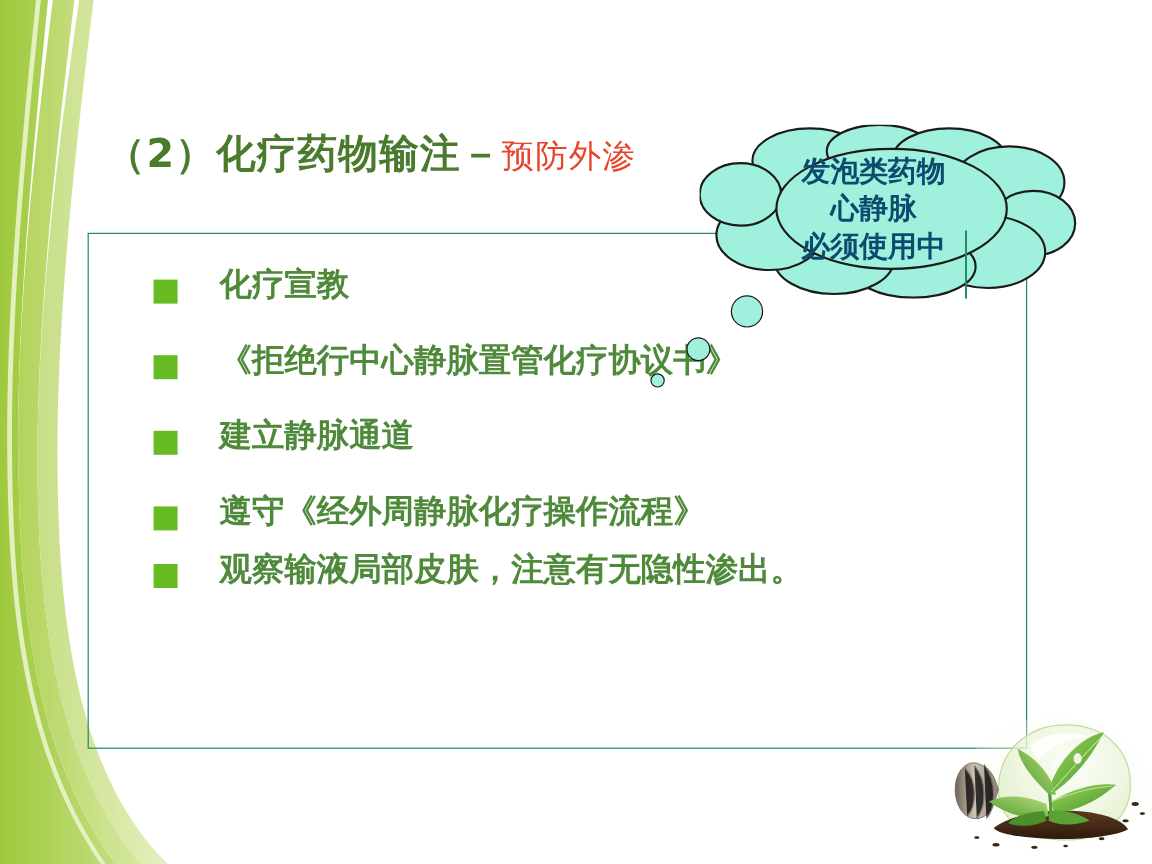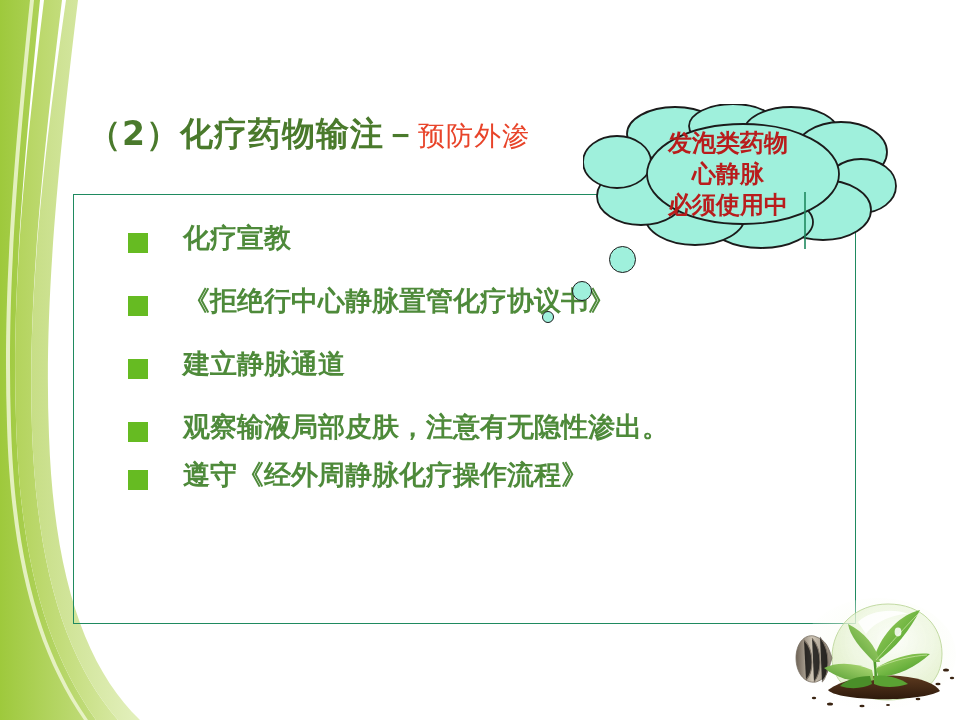--- a/index.html
+++ b/index.html
@@ -16,21 +16,21 @@
   #left-deco{
     position:absolute;left:0;top:0;width:190px;height:720px;
     overflow:hidden;pointer-events:none;
   }
   #left-deco svg{display:block;}
 
   
   #title{
     position:absolute;left:88px;top:104px;
     white-space:nowrap;
-    font-size:33px;line-height:60px;
+    font-size:33px;line-height:48px;
     letter-spacing:1px;
   }
   #title .t-main{
     color:#4a7a2c;font-weight:bold;
     font-family:"DejaVu Sans","Liberation Sans",sans-serif;
   }
   #title .t-accent{
     color:#e8442a;font-weight:normal;font-size:27px;
     font-family:"DejaVu Sans","Liberation Sans",sans-serif;
     vertical-align:baseline;
@@ -70,21 +70,21 @@
 
   
   #thought-bubble{
     position:absolute;left:583px;top:104px;
     width:318px;height:145px;
   }
   #thought-bubble svg{display:block;}
   #bubble-text{
     position:absolute;left:613px;top:128px;
     width:230px;text-align:center;
-    color:#b91c1c;font-weight:bold;
+    color:#0c4a6e;font-weight:bold;
     font-size:24px;line-height:31px;
     font-family:"DejaVu Sans","Liberation Sans",sans-serif;
     pointer-events:none;
   }
   .bubble-line{display:block;}
 
   
   .trail-dot{
     position:absolute;border-radius:50%;
     background:#9ff0dc;border:1.4px solid #1b1b1b;
@@ -153,26 +153,26 @@
       <span class="bullet-text">《拒绝行中心静脉置管化疗协议书》</span>
     </div>
 
     <div class="bullet-row">
       <span class="bullet-mark"></span>
       <span class="bullet-text">建立静脉通道</span>
     </div>
 
     <div class="bullet-row">
       <span class="bullet-mark"></span>
+      <span class="bullet-text">遵守《经外周静脉化疗操作流程》</span>
+    </div>
+
+    <div class="bullet-row">
+      <span class="bullet-mark"></span>
       <span class="bullet-text">观察输液局部皮肤，注意有无隐性渗出。</span>
-    </div>
-
-    <div class="bullet-row">
-      <span class="bullet-mark"></span>
-      <span class="bullet-text">遵守《经外周静脉化疗操作流程》</span>
     </div>
 
   </div>
 
   <div class="trail-dot" id="trail-dot-1"></div>
   <div class="trail-dot" id="trail-dot-2"></div>
   <div class="trail-dot" id="trail-dot-3"></div>
 
   <div id="thought-bubble">
     <svg width="318" height="145" viewBox="0 0 318 145" xmlns="http://www.w3.org/2000/svg">

